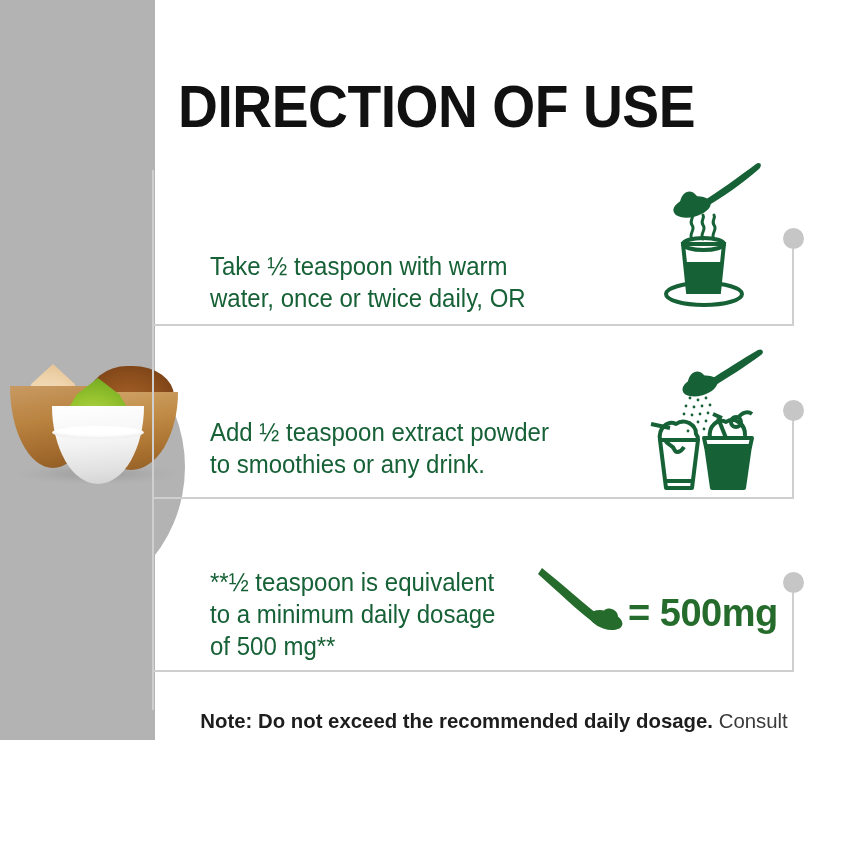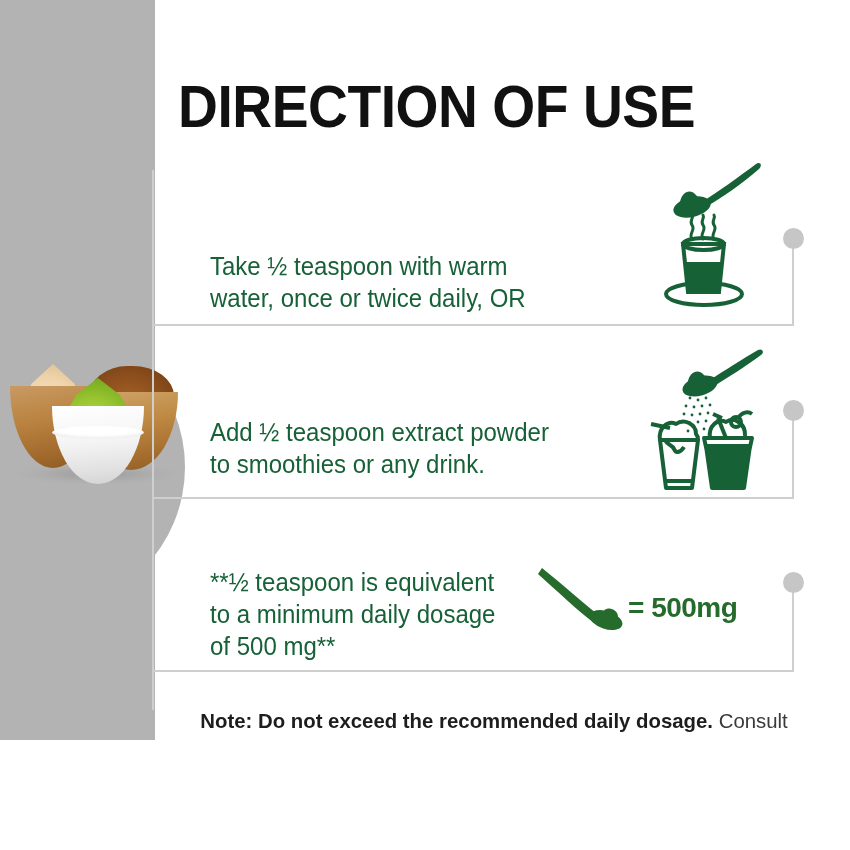--- a/index.html
+++ b/index.html
@@ -169,21 +169,21 @@
 
   
   .icon-box { position: absolute; }
 
   
   .eq-label {
     position: absolute;
     left: 628px;
     top: 592px;
     font-family: "Liberation Sans Narrow", "Liberation Sans", sans-serif;
-    font-size: 28px;
+    font-size: 38px;
     font-weight: bold;
     color: #256b2b;
     letter-spacing: -0.5px;
     white-space: nowrap;
   }
 
   
   .note {
     position: absolute;
     left: 184px;

